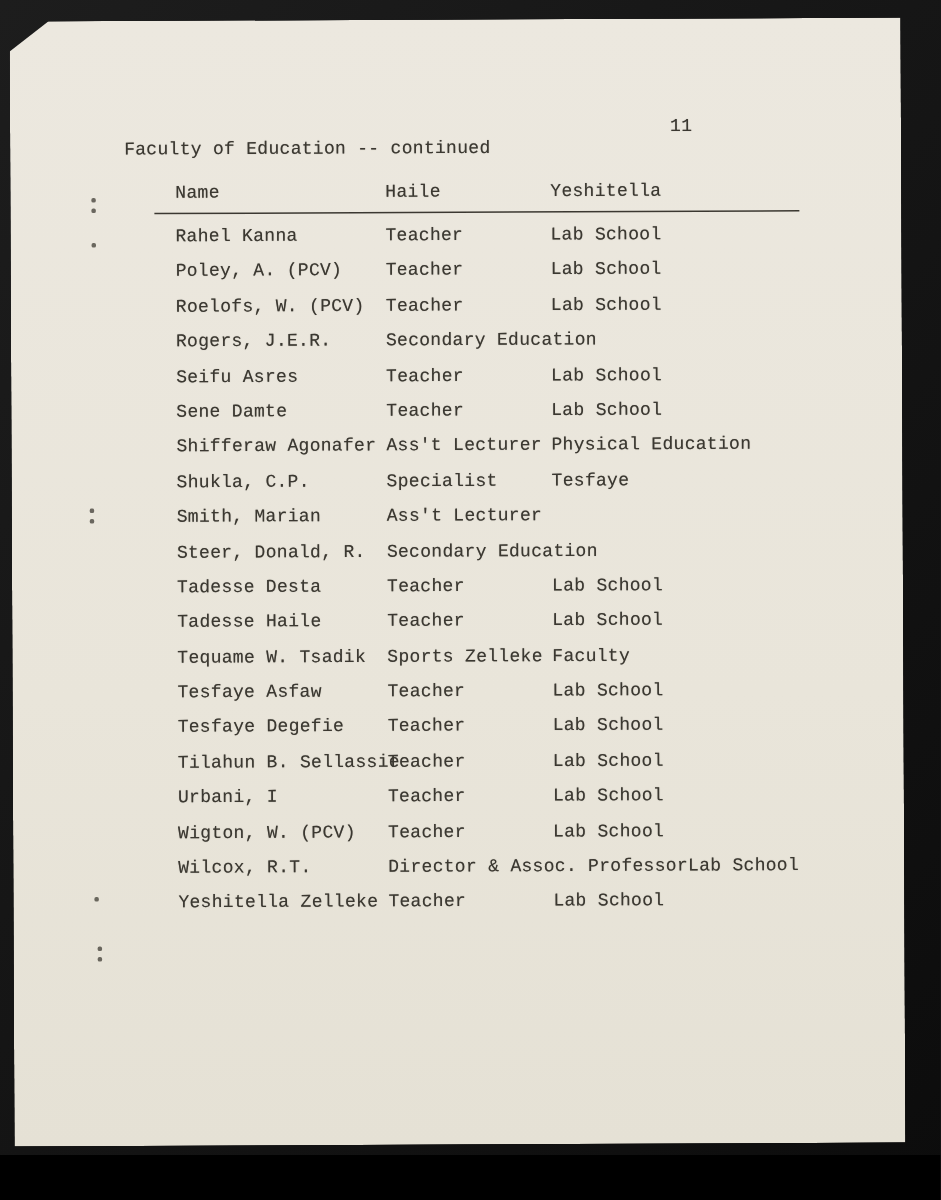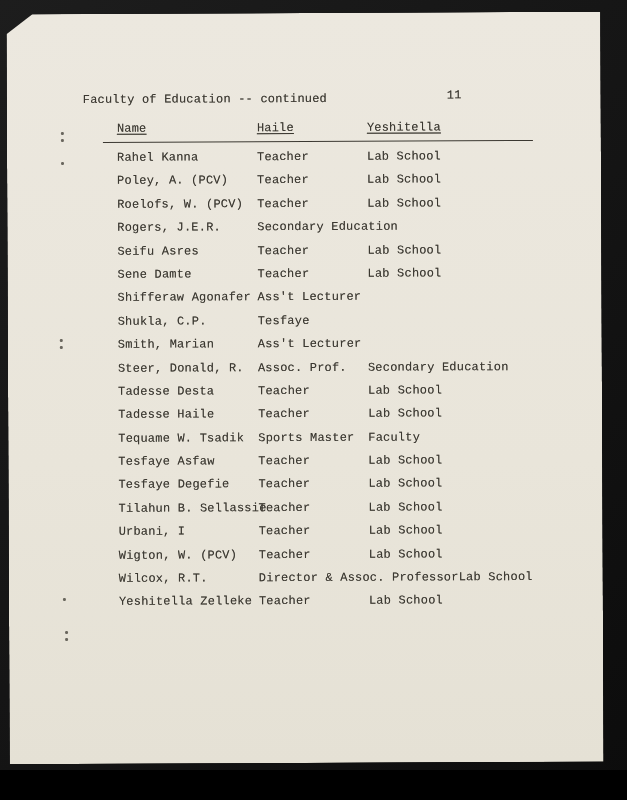--- a/index.html
+++ b/index.html
@@ -20,29 +20,29 @@
     background:linear-gradient(180deg,#ece8df 0%,#e9e5da 60%,#e5e1d5 100%);
     clip-path:polygon(26px 0,100% 0,100% 100%,0 100%,0 20px);
     box-shadow:0 0 22px rgba(0,0,0,.65);
     transform:rotate(-0.25deg);
     transform-origin:50% 50%;
     color:#3b3831;
     font-size:12px;
   }
   .typed{letter-spacing:0.2px;text-shadow:0 0 0.5px rgba(59,56,49,.55);}
   .doc-title{position:absolute;left:76px;top:79px;white-space:nowrap;}
-  .page-number{position:absolute;left:440px;top:76px;}
+  .page-number{position:absolute;left:440px;top:65px;}
   .table{position:absolute;left:110px;top:108px;right:40px;}
   .header-row{
     display:flex;align-items:baseline;
     margin-left:-14px;padding-left:14px;
     width:430px;box-sizing:border-box;
     padding-bottom:6px;border-bottom:1.5px solid #3b3831;
   }
-  .header-row .hcell{text-decoration:underline;text-underline-offset:2px;}
+  .header-row .hcell{text-underline-offset:2px;}
   .c-name{width:140px;flex:none;white-space:nowrap;overflow:visible;}
   .c-rank{min-width:110px;flex:none;white-space:nowrap;}
   .c-dept{white-space:nowrap;}
   .rows{margin-top:4px;}
   .row{display:flex;align-items:baseline;height:23.4px;line-height:23.4px;}
   
   .mark{position:absolute;width:2.5px;height:2.5px;border-radius:50%;background:#4a473f;opacity:.8;}
   .mark.double::after{content:"";position:absolute;left:0;top:7px;width:2.5px;height:2.5px;border-radius:50%;background:#4a473f;}
   .m1{left:54px;top:118px;}
   .m2{left:54px;top:148px;}
@@ -94,47 +94,48 @@
           <span class="c-dept">Lab School</span>
         </div>
         <div class="row typed">
           <span class="c-name">Sene Damte</span>
           <span class="c-rank">Teacher</span>
           <span class="c-dept">Lab School</span>
         </div>
         <div class="row typed">
           <span class="c-name">Shifferaw Agonafer</span>
           <span class="c-rank">Ass't Lecturer</span>
+          <span class="c-dept">Physical Education</span>
         </div>
         <div class="row typed">
           <span class="c-name">Shukla, C.P.</span>
+          <span class="c-rank">Specialist</span>
           <span class="c-dept">Tesfaye</span>
         </div>
         <div class="row typed">
           <span class="c-name">Smith, Marian</span>
           <span class="c-rank">Ass't Lecturer</span>
         </div>
         <div class="row typed">
           <span class="c-name">Steer, Donald, R.</span>
-          <span class="c-rank">Assoc. Prof.</span>
           <span class="c-dept">Secondary Education</span>
         </div>
         <div class="row typed">
           <span class="c-name">Tadesse Desta</span>
           <span class="c-rank">Teacher</span>
           <span class="c-dept">Lab School</span>
         </div>
         <div class="row typed">
           <span class="c-name">Tadesse Haile</span>
           <span class="c-rank">Teacher</span>
           <span class="c-dept">Lab School</span>
         </div>
         <div class="row typed">
           <span class="c-name">Tequame W. Tsadik</span>
-          <span class="c-rank">Sports Master</span>
+          <span class="c-rank">Sports Zelleke</span>
           <span class="c-dept">Faculty</span>
         </div>
         <div class="row typed">
           <span class="c-name">Tesfaye Asfaw</span>
           <span class="c-rank">Teacher</span>
           <span class="c-dept">Lab School</span>
         </div>
         <div class="row typed">
           <span class="c-name">Tesfaye Degefie</span>
           <span class="c-rank">Teacher</span>

